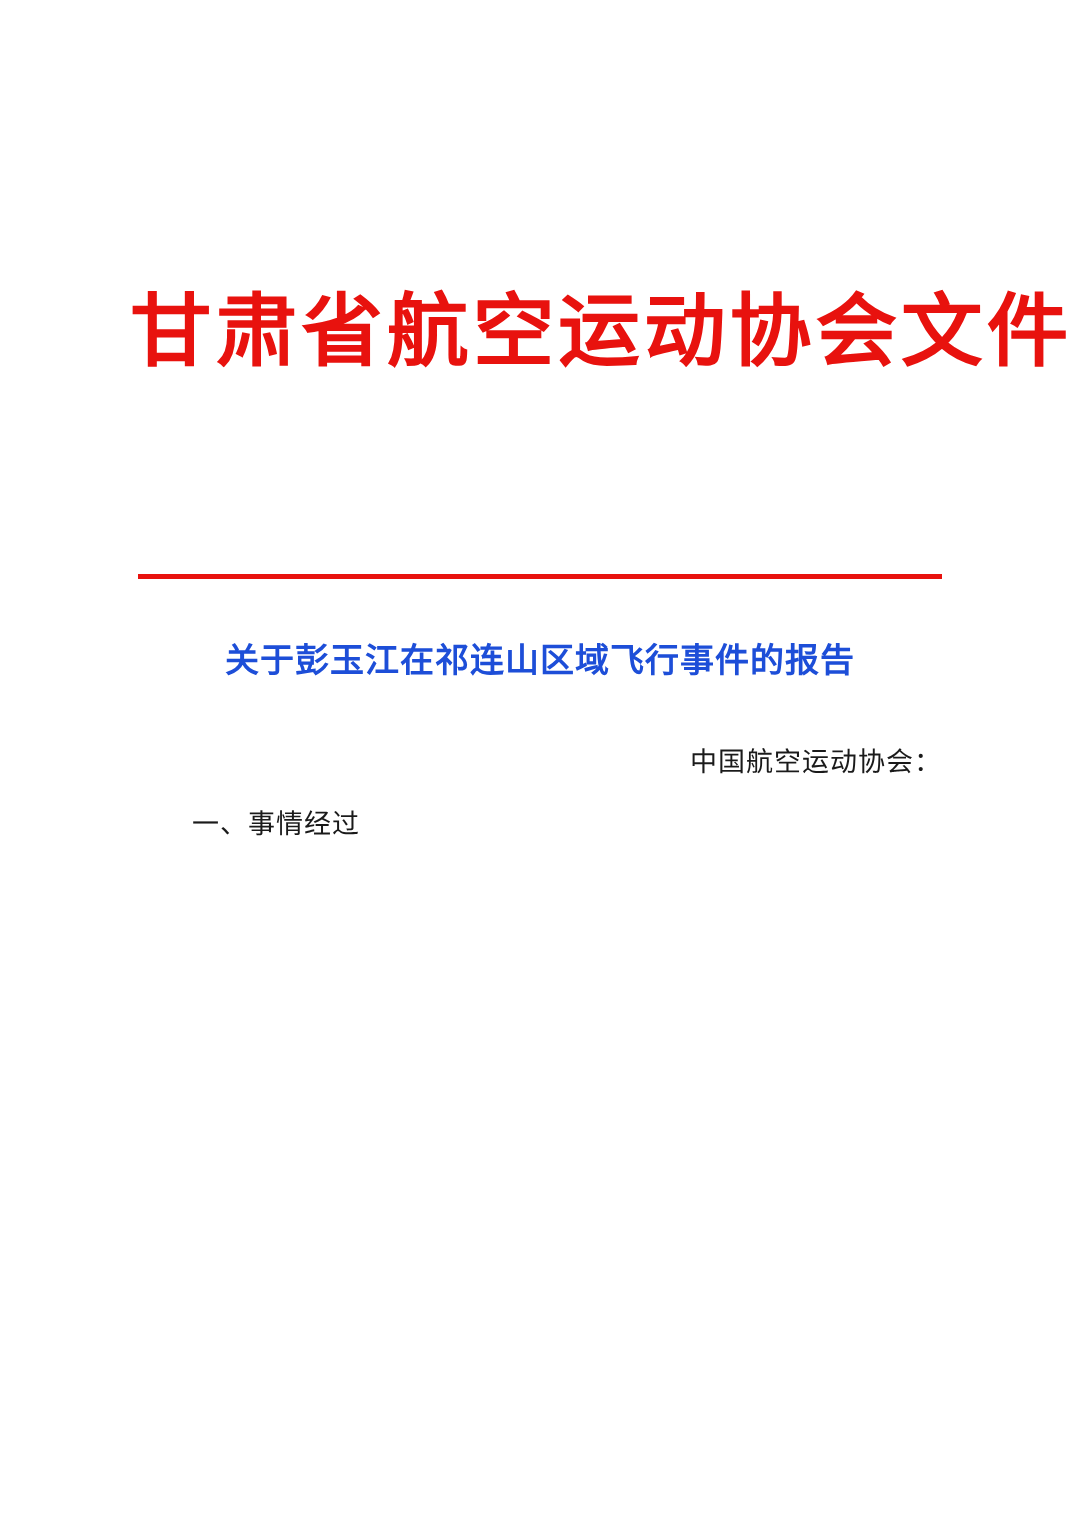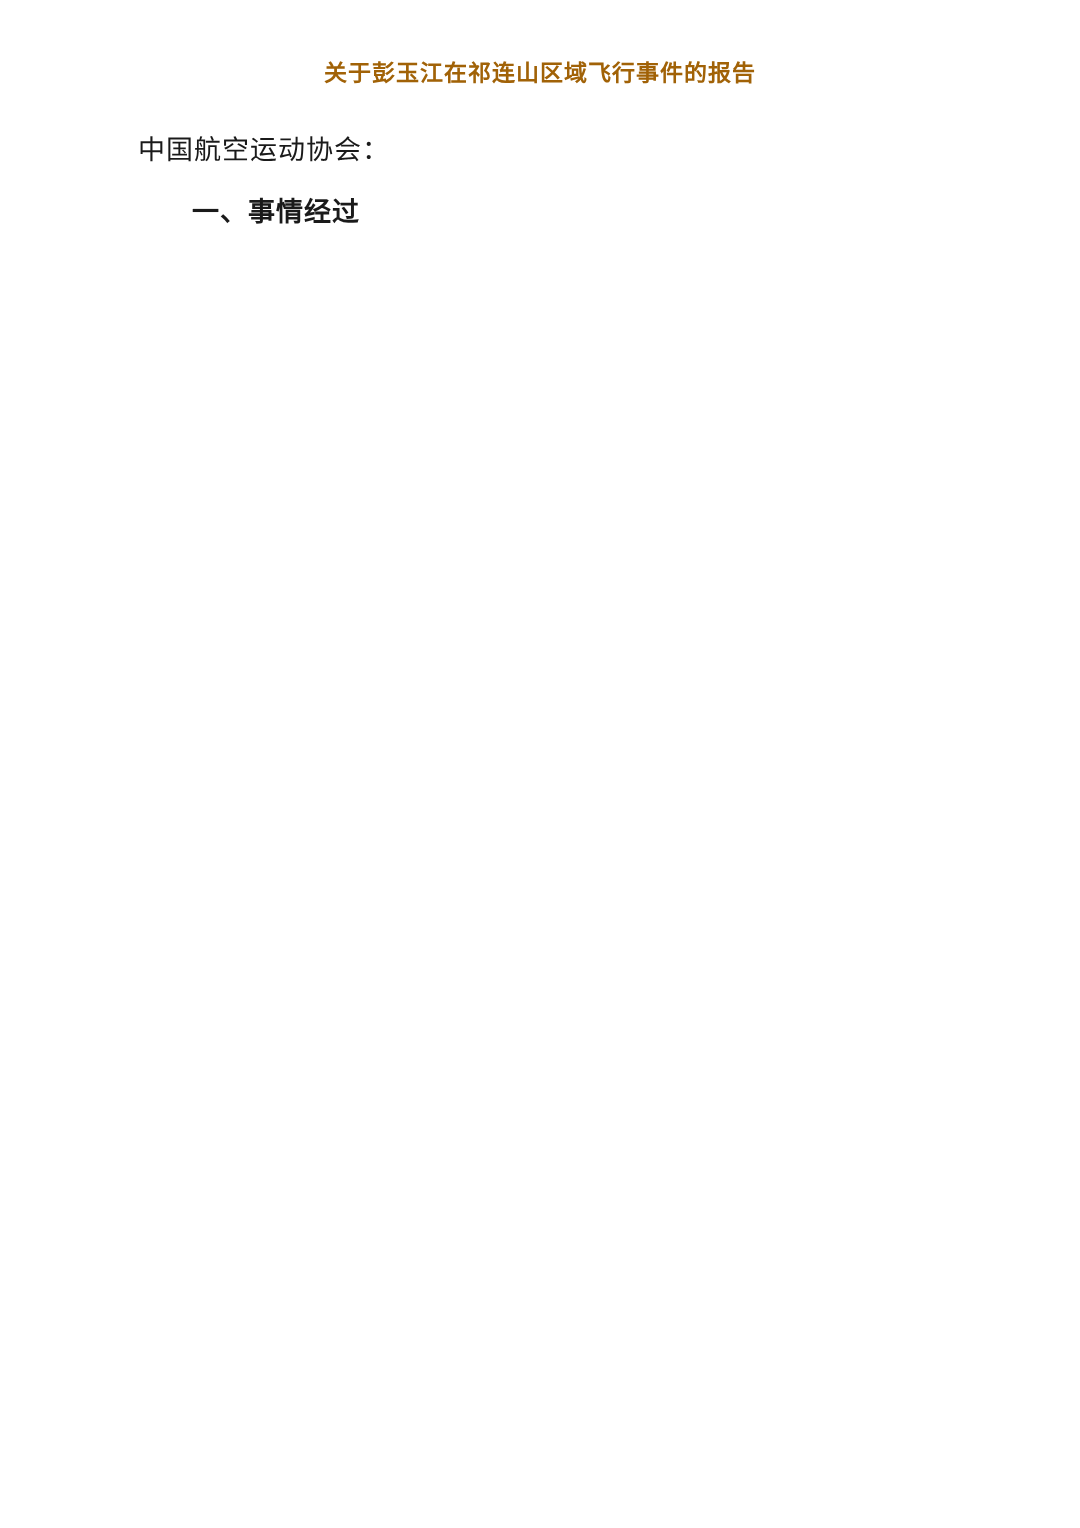--- a/index.html
+++ b/index.html
@@ -40,56 +40,61 @@
   .masthead-rule {
     margin-top: 200px;
     height: 5px;
     background: #e8120e;
     width: 100%;
   }
   
   .doc-title {
     margin-top: 58px;
     text-align: center;
-    font-size: 23px;
+    font-size: 34px;
     font-weight: 700;
     letter-spacing: 1px;
-    color: #a16207;
+    color: #1d4ed8;
     line-height: 1.4;
   }
   
   .salutation {
-    margin-top: 37px;
+    margin-top: 54px;
     font-size: 27px;
     line-height: 1.75;
     letter-spacing: 1px;
+    text-align: right;
   }
   .para {
     margin-top: 8px;
     font-size: 27px;
     line-height: 1.78;
     letter-spacing: 0.6px;
     text-align: justify;
     text-justify: inter-ideograph;
     text-indent: 2em;
   }
   .section-heading {
     margin-top: 14px;
     font-size: 27px;
-    font-weight: 700;
+    font-weight: 400;
     letter-spacing: 1px;
     text-indent: 2em;
     line-height: 1.78;
   }
 </style>
 </head>
 <body>
 
 <div class="page">
 
+  <div class="masthead">
+    <div class="masthead-title">甘肃省航空运动协会文件</div>
+    <div class="masthead-rule"></div>
+  </div>
 
   <h1 class="doc-title">关于彭玉江在祁连山区域飞行事件的报告</h1>
 
   <div class="salutation">中国航空运动协会：</div>
 
 
   <div class="section-heading">一、事情经过</div>
 
 
 </div>

